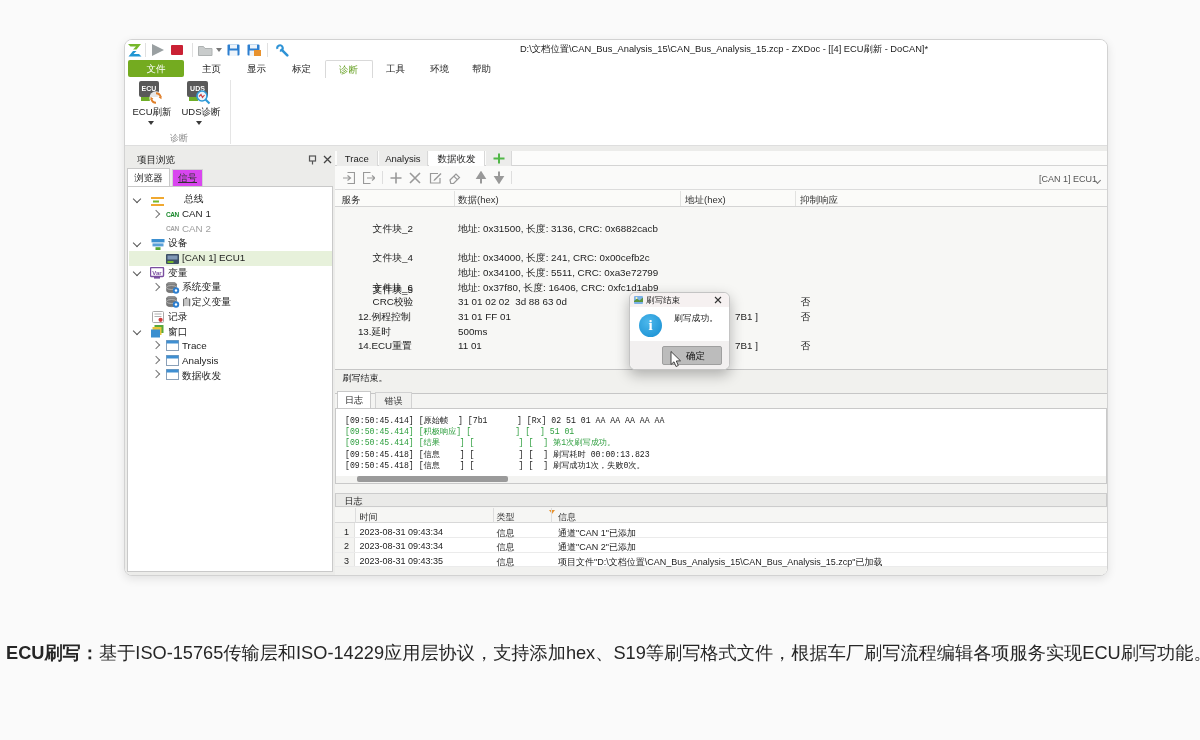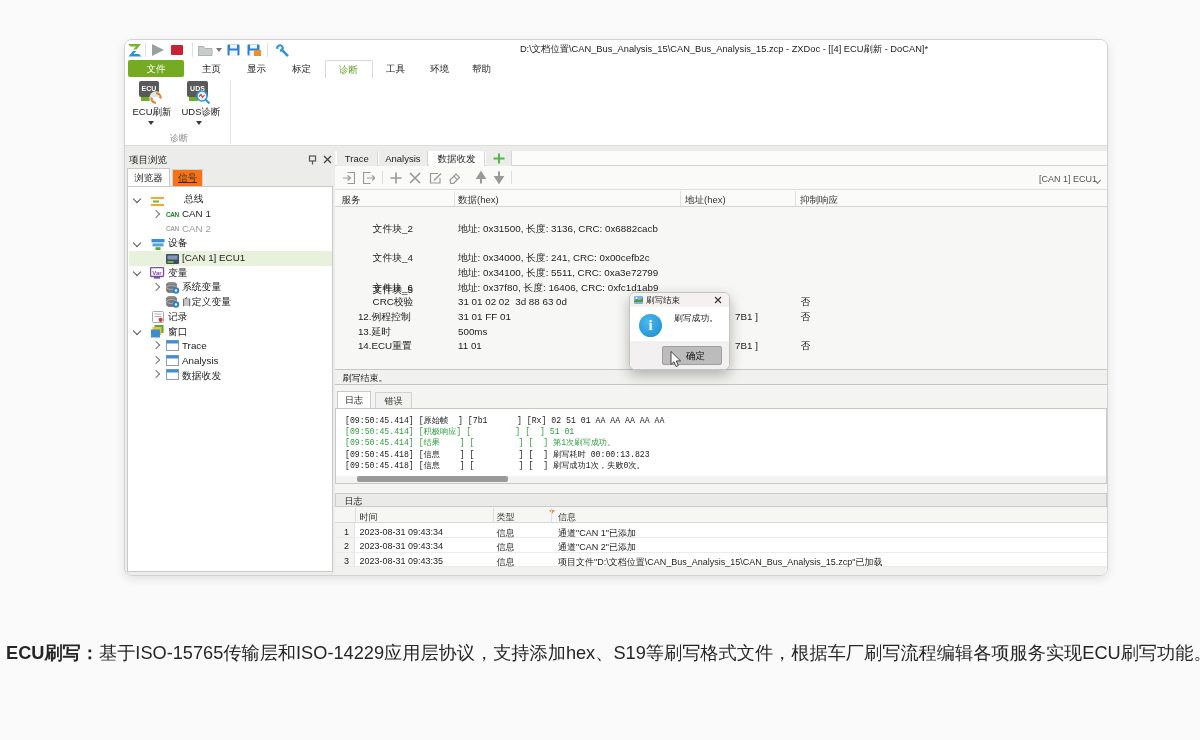--- a/index.html
+++ b/index.html
@@ -91,32 +91,32 @@
   </div>
   <div class="ab t95" style="left:49px;top:28.5px;width:54px;text-align:center;">UDS诊断</div>
   <div class="ab dd" style="left:71px;top:43.5px;"></div>
   <div class="ab" style="left:105px;top:2px;width:1px;height:64px;background:#e5e5e5;"></div>
   <div class="ab" style="left:28px;top:54px;width:52px;text-align:center;font-size:9px;color:#8a8a8a;">诊断</div>
 </div>
 
 <div class="ab" style="left:0;top:106px;width:982px;height:429px;background:#ececea;"></div>
 
 <div class="ab" style="left:2px;top:112px;width:206px;height:16px;">
-  <div class="ab t95" style="left:2px;top:2px;">项目浏览</div>
+  <div class="ab t95" style="left:10px;top:2px;">项目浏览</div>
   <svg class="ab" style="left:181px;top:3px;" width="9" height="10" viewBox="0 0 9 10">
     <rect x="1.5" y="1" width="6" height="5" fill="none" stroke="#555" stroke-width="1.2"></rect>
     <line x1="4.5" y1="6" x2="4.5" y2="9.5" stroke="#555" stroke-width="1.2"></line>
   </svg>
   <svg class="ab" style="left:196px;top:3px;" width="9" height="9" viewBox="0 0 9 9">
     <path d="M1,1 L8,8 M8,1 L1,8" stroke="#444" stroke-width="1.3"></path>
   </svg>
 </div>
 <div class="ab" style="left:2px;top:128px;width:206px;height:18px;">
   <div class="ab" style="left:0;top:0;width:43px;height:18px;background:#fff;border:1px solid #c9c9c9;border-bottom:none;font-size:9.5px;color:#222;text-align:center;line-height:17px;">浏览器</div>
-  <div class="ab" style="left:45px;top:1px;width:31px;height:17px;background:#f97316;border:1px solid #d2d2d2;border-bottom:none;font-size:9.5px;color:#333;text-align:center;line-height:16px;text-decoration:underline;">信号</div>
+  <div class="ab" style="left:45px;top:1px;width:31px;height:17px;background:#d946ef;border:1px solid #d2d2d2;border-bottom:none;font-size:9.5px;color:#333;text-align:center;line-height:16px;text-decoration:underline;">信号</div>
 </div>
 <div class="ab" style="left:2px;top:146px;width:206px;height:386px;background:#fff;border:1px solid #c9c9c9;border-top:1px solid #c9c9c9;">
 
   <div class="ab" style="left:1px;top:64.5px;width:203px;height:14.7px;background:#e7f1db;"></div>
 
   <div class="ab chev-d" style="left:6px;top:9px;"></div>
   <svg class="ab" style="left:23px;top:9px;" width="14" height="10" viewBox="0 0 14 10">
           <rect x="0" y="1" width="13" height="2" fill="#f0a830"></rect>
           <rect x="2" y="4.5" width="6" height="2" fill="#76b82a"></rect>
           <rect x="0" y="8" width="13" height="2" fill="#f0a830"></rect>
@@ -300,21 +300,21 @@
             <span class="cell" style="left:123px;">500ms</span>
           </div>
     <div class="row" style="top:132.3px;">
             <span class="cell" style="left:22.9px;">14.ECU重置</span>
             <span class="cell" style="left:123px;">11 01</span>
             <span class="cell" style="left:400px;">7B1 ]</span>
             <span class="cell" style="left:465.5px;">否</span>
           </div>
   </div>
 
-  <div class="ab" style="left:0;top:218px;width:772px;height:16px;background:#f1f1ee;border-top:1px solid #c6c6c6;border-bottom:1px solid #c6c6c6;">
+  <div class="ab" style="left:0;top:218px;width:772px;height:25px;background:#f1f1ee;border-top:1px solid #c6c6c6;border-bottom:1px solid #c6c6c6;">
     <div class="ab" style="left:7.6px;top:2px;font-size:9px;color:#222;">刷写结束。</div>
   </div>
 
   <div class="ab" style="left:0;top:240px;width:772px;height:17.5px;">
     <div class="ab" style="left:2px;top:0;width:34px;height:17.5px;background:#fff;border:1px solid #c9c9c9;border-bottom:none;font-size:9px;color:#222;text-align:center;line-height:17px;">日志</div>
     <div class="ab" style="left:40px;top:1px;width:37px;height:16.5px;background:#f1f1ef;border:1px solid #d2d2d2;border-bottom:none;font-size:9px;color:#333;text-align:center;line-height:16px;">错误</div>
   </div>
 
   <div class="ab" style="left:0;top:257.5px;width:772px;height:67.5px;background:#fff;border:1px solid #c9c9c9;border-bottom:none;font-family:'Liberation Mono',monospace;font-size:8.2px;">
     <div class="ab" style="left:9px;top:5.5px;line-height:11.4px;white-space:pre;color:#1a1a1a;">[09:50:45.414] [原始帧  ] [7b1      ] [Rx] 02 51 01 AA AA AA AA AA

